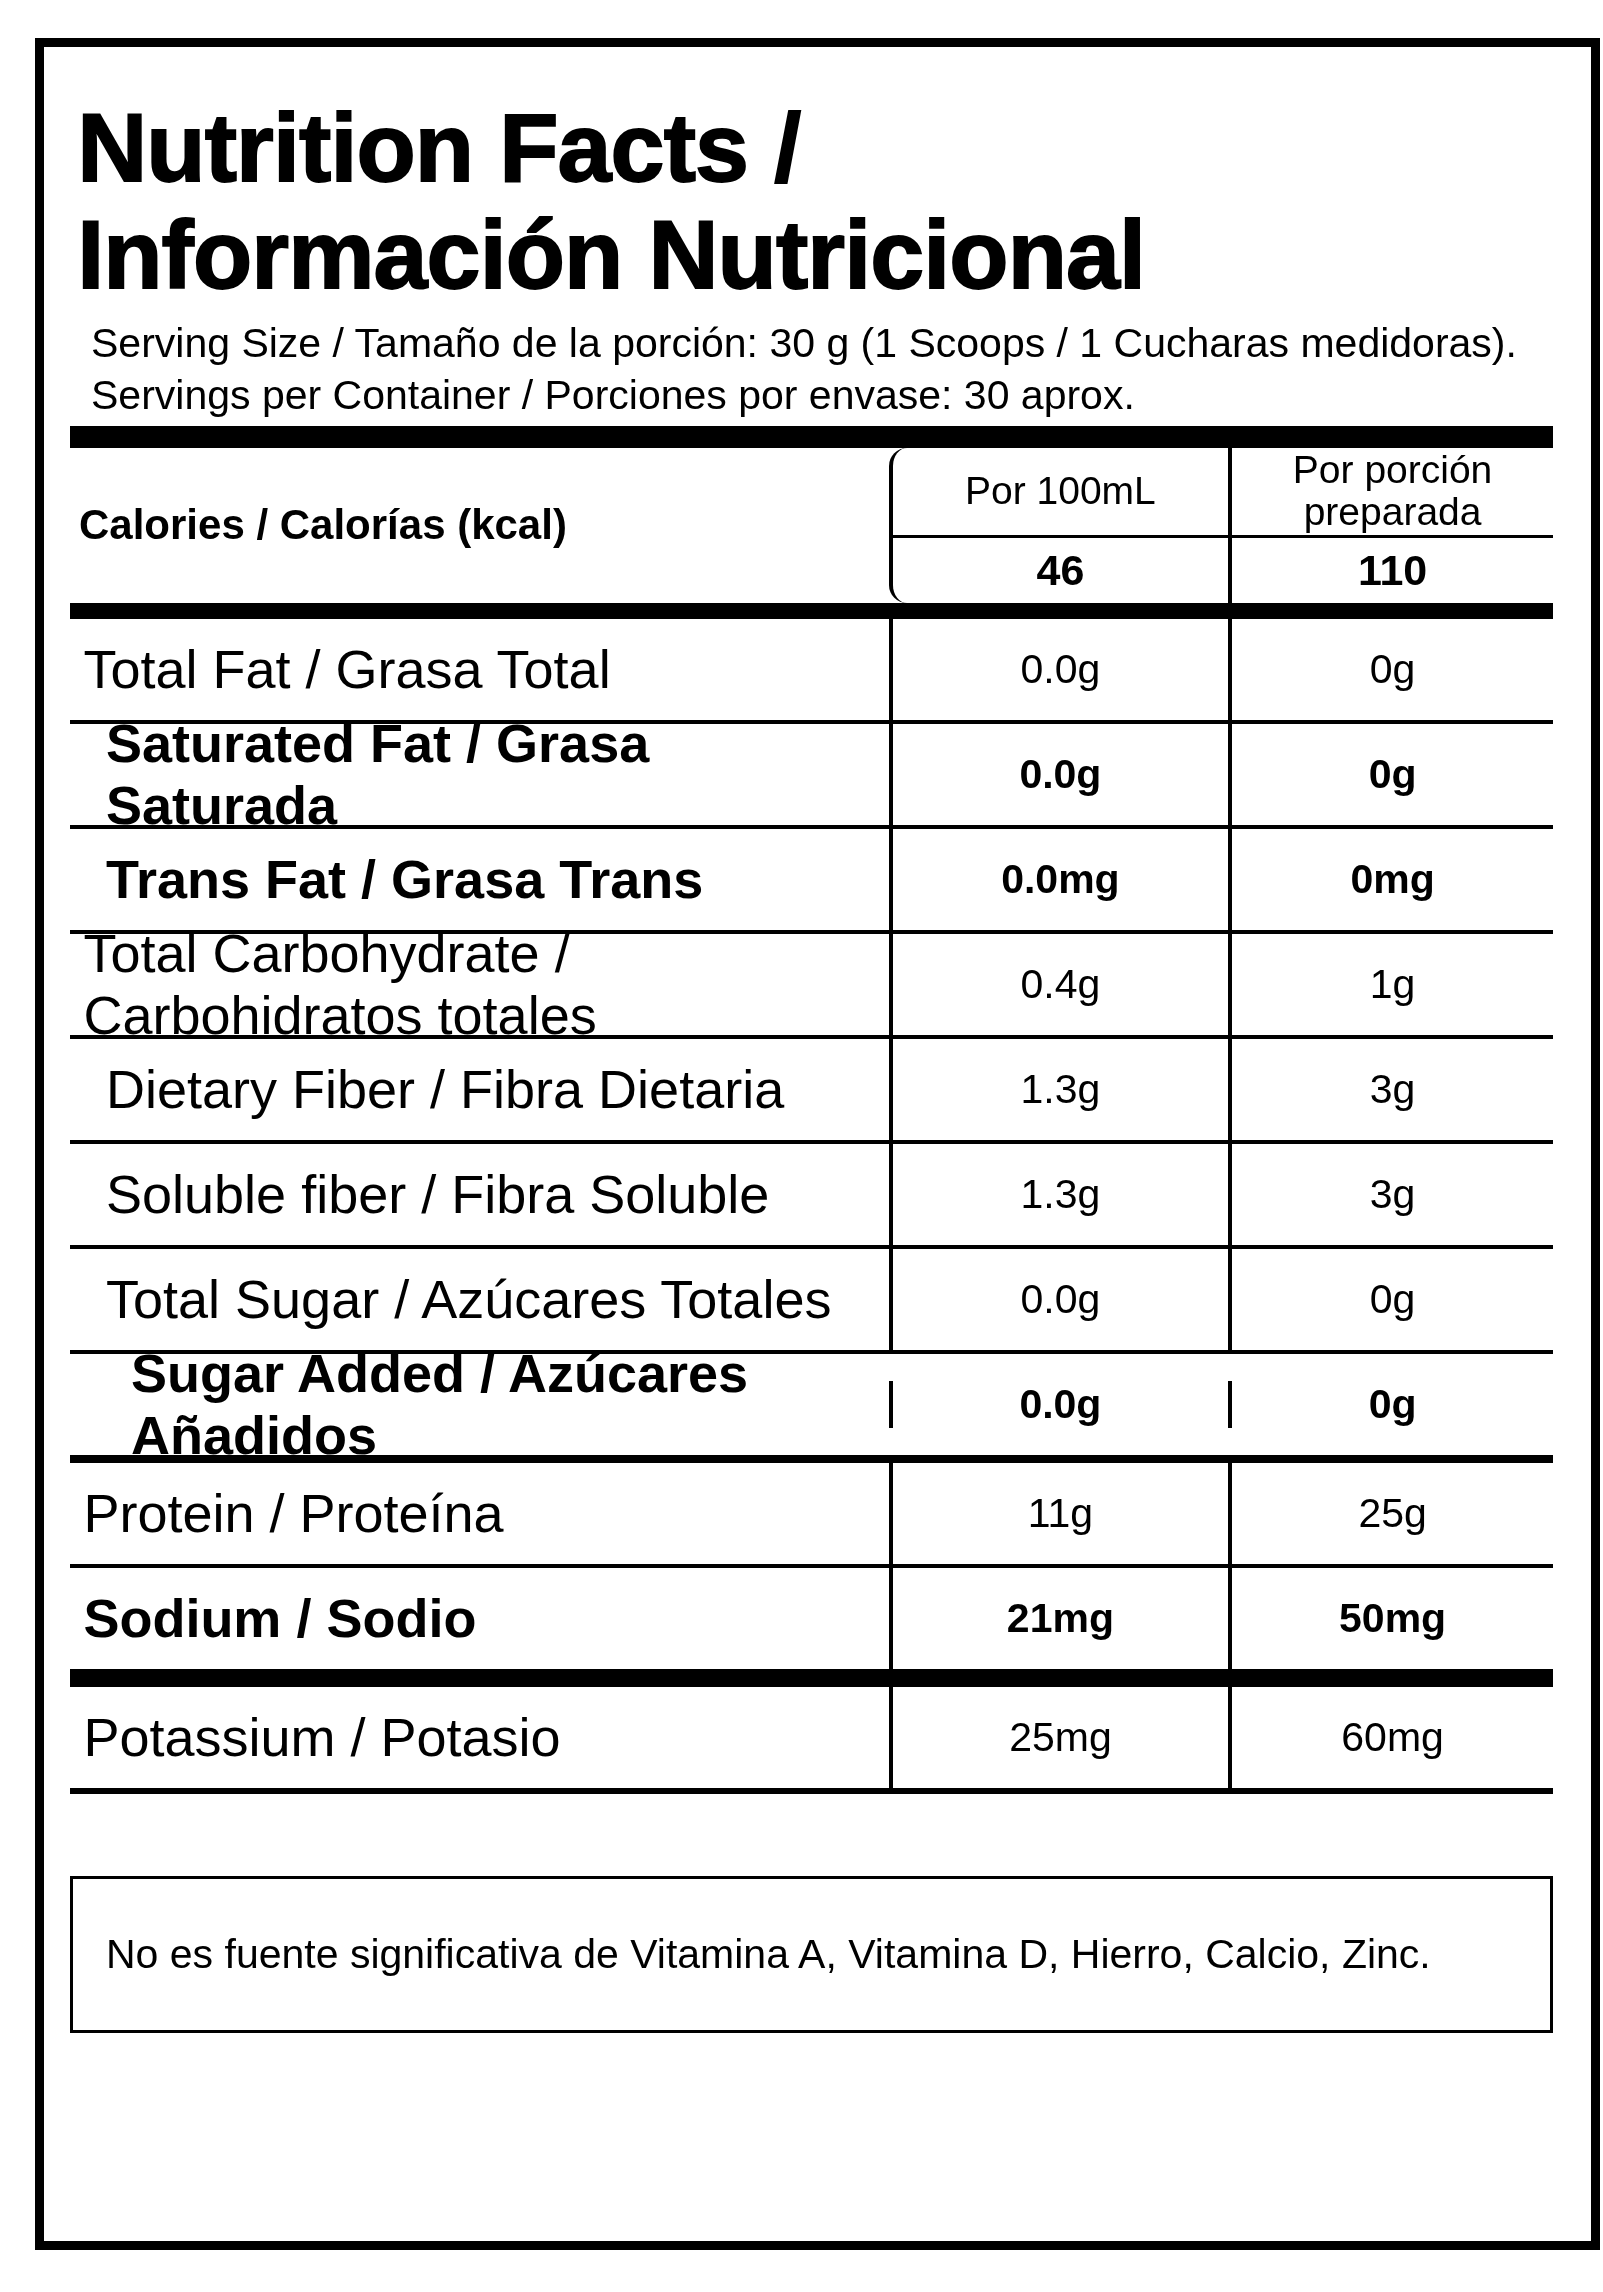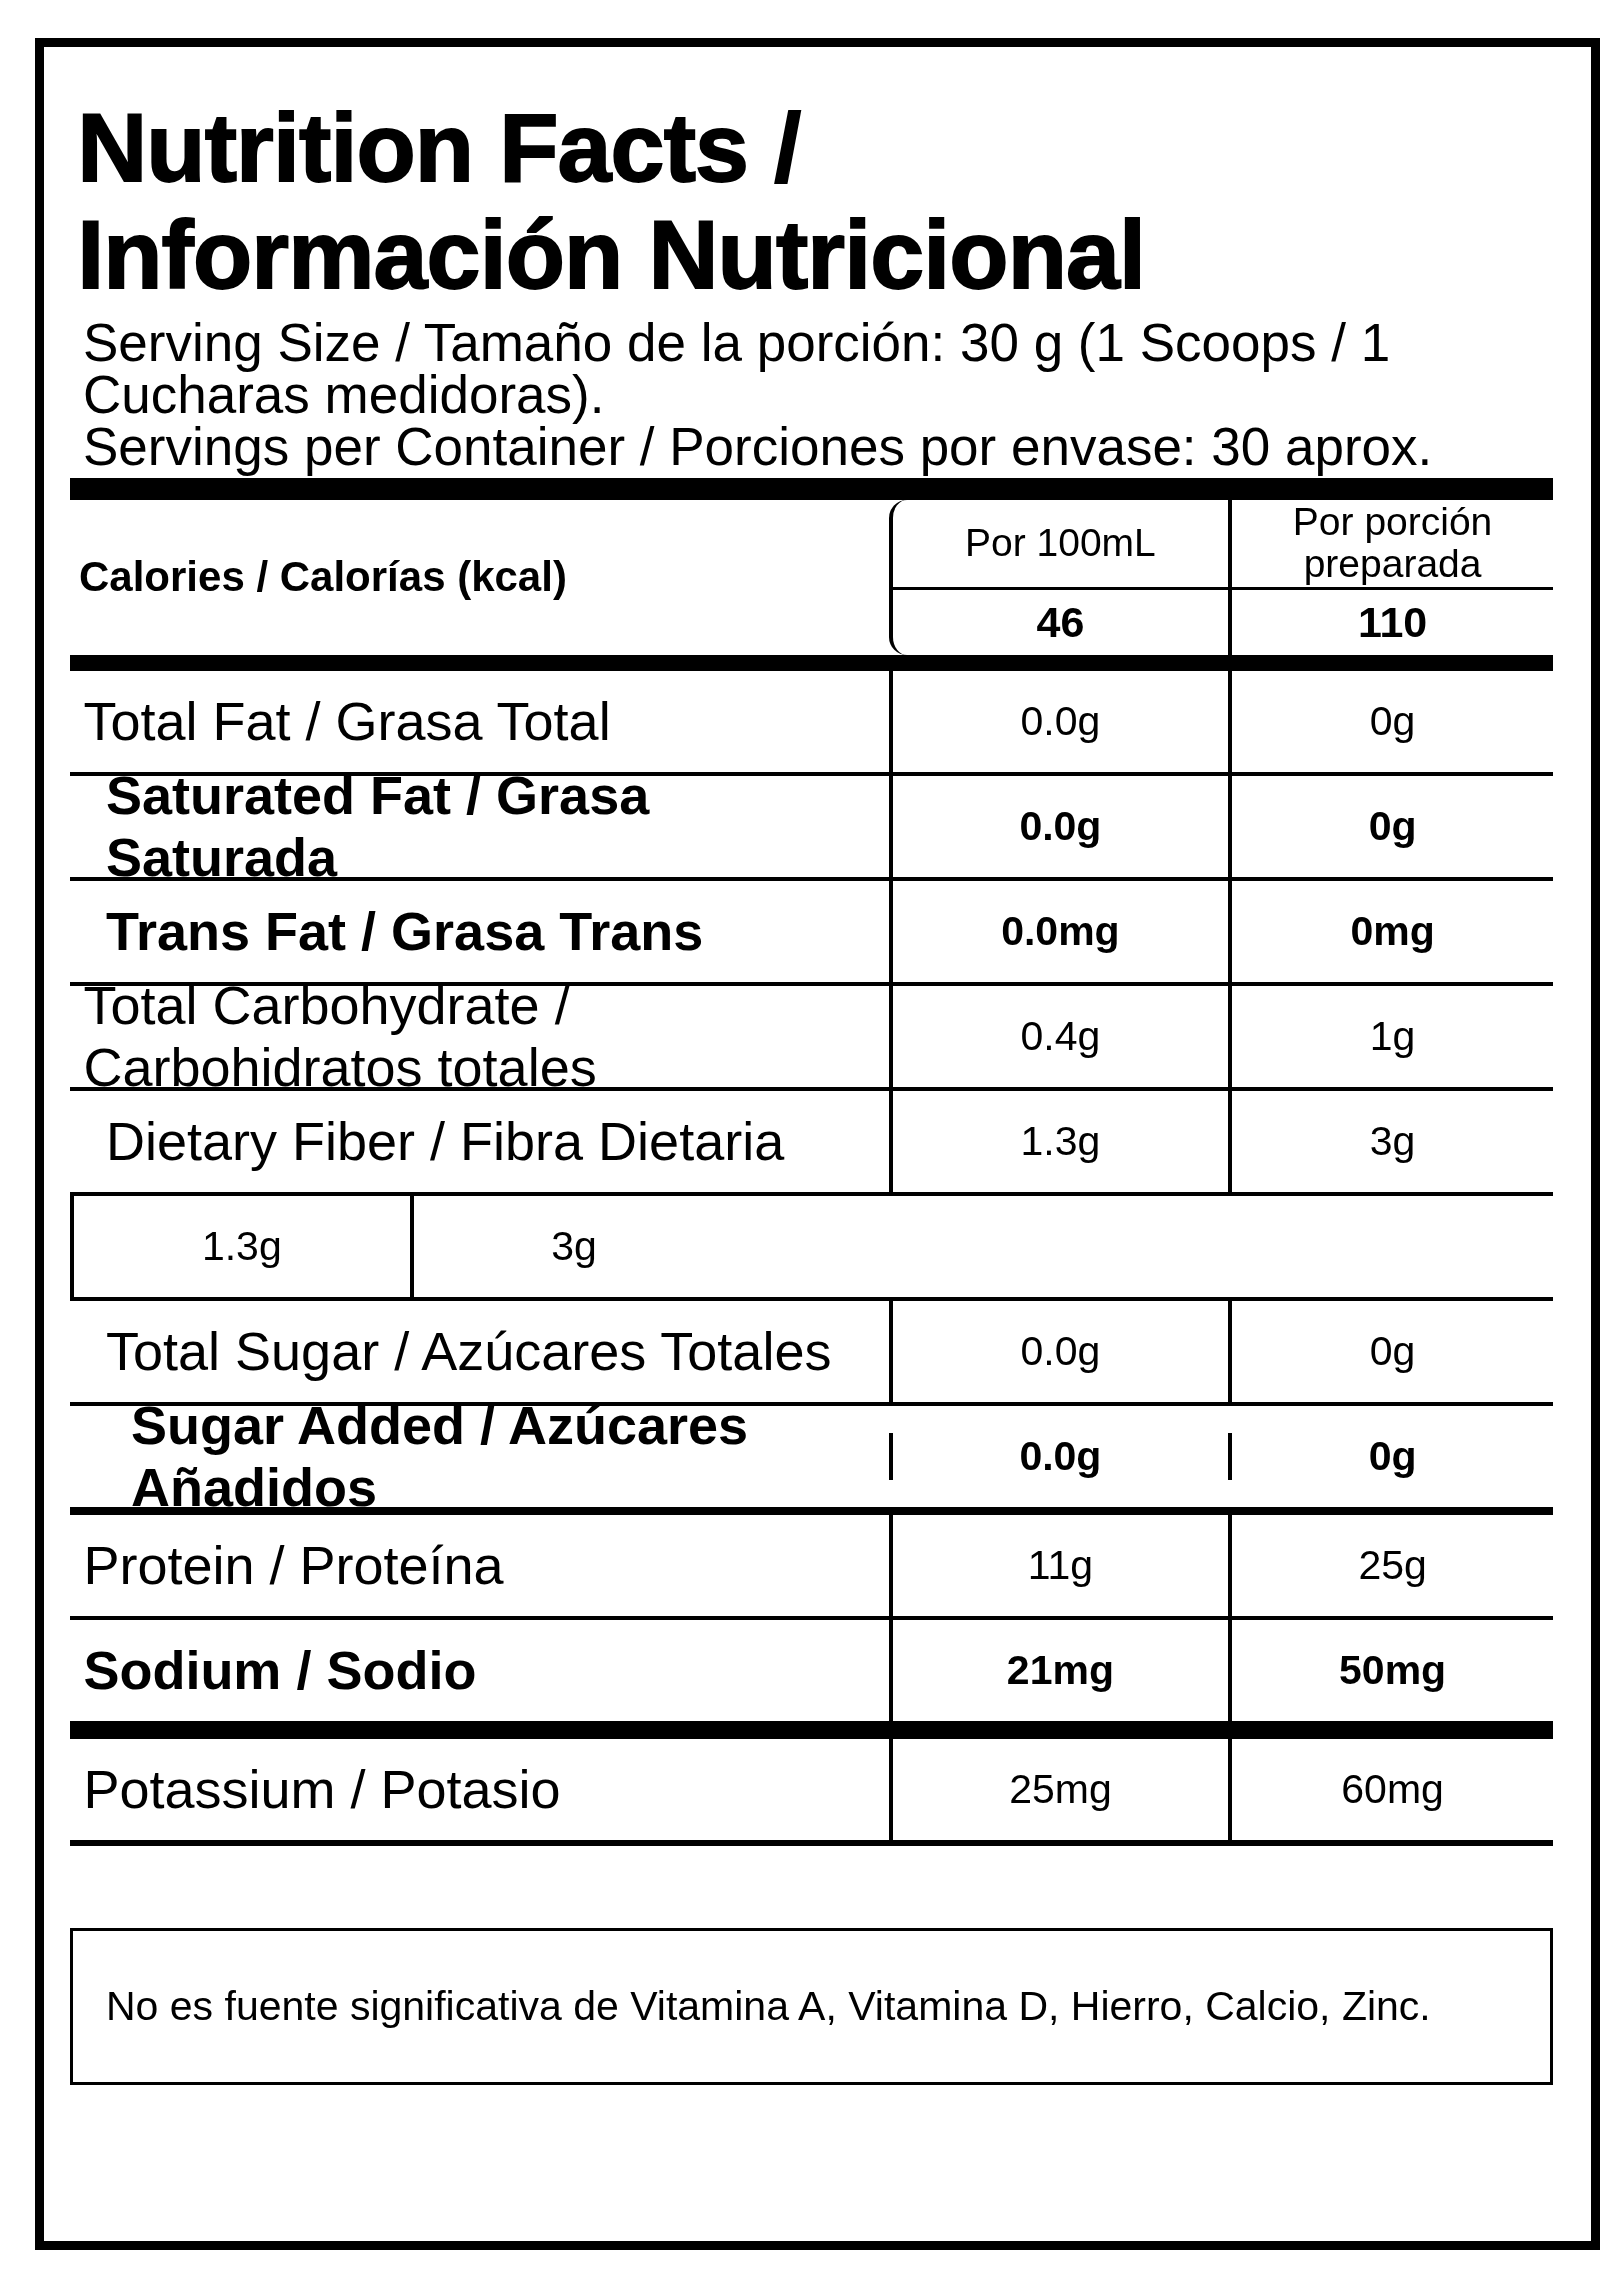--- a/index.html
+++ b/index.html
@@ -26,22 +26,22 @@
   }
   .title {
     margin: 47px 0 0 7.2px;
     font-size: 97px;
     line-height: 107px;
     font-weight: 900;
     letter-spacing: -0.9px;
     -webkit-text-stroke: 1.8px #000;
   }
   .serving-block {
-    margin: 9px 0 0 13px;
-    font-size: 53px;
+    margin: 9px 0 0 21px;
+    font-size: 41px;
     line-height: 52px;
     font-weight: 400;
   }
   .bar { background: #000; width: 100%; }
   .bar1 { height: 21.5px; margin-top: 5.4px; }
   .bar2 { height: 16px; }
   .bar3 { height: 18px; }
 
   
   .cal-section { display: flex; width: 100%; }
@@ -183,20 +183,21 @@
       <div class="t-val t-v2">1g</div>
     </div>
 
     <div class="t-row ind-1">
       <div class="t-label">Dietary Fiber / Fibra Dietaria</div>
       <div class="t-val t-v1">1.3g</div>
       <div class="t-val t-v2">3g</div>
     </div>
 
     <div class="t-row ind-1">
+      <div class="t-label">Soluble fiber  / Fibra Soluble</div>
       <div class="t-val t-v1">1.3g</div>
       <div class="t-val t-v2">3g</div>
     </div>
 
     <div class="t-row ind-1">
       <div class="t-label">Total Sugar / Azúcares Totales</div>
       <div class="t-val t-v1">0.0g</div>
       <div class="t-val t-v2">0g</div>
     </div>
 

